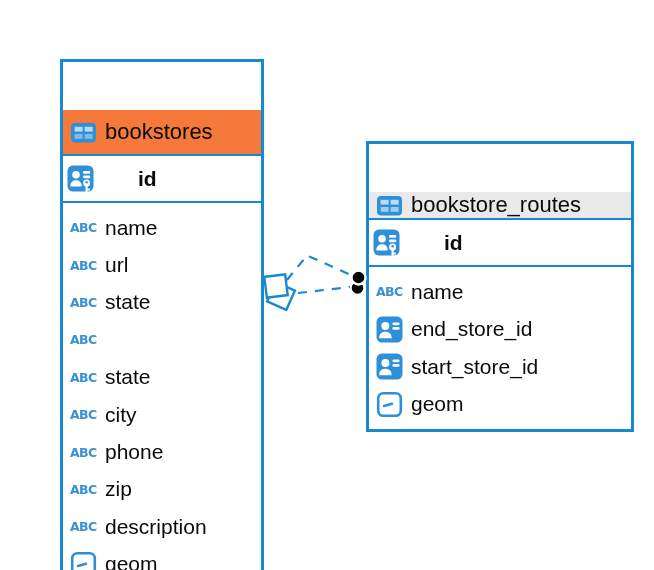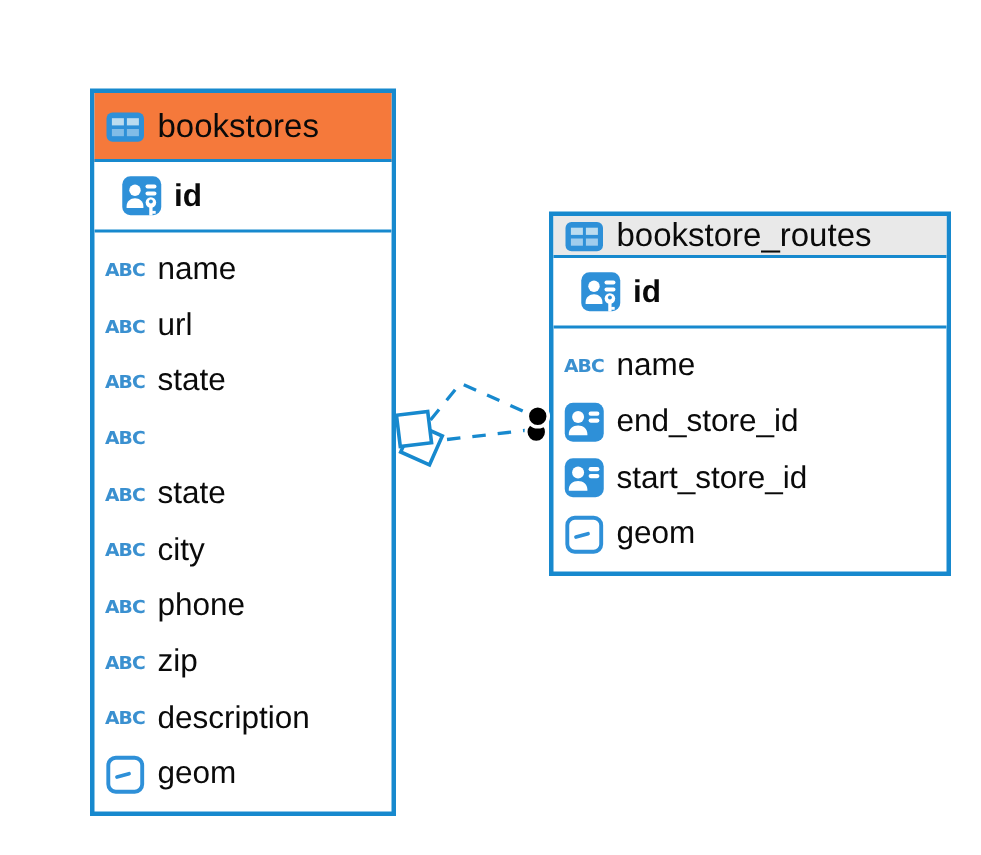--- a/index.html
+++ b/index.html
@@ -21,33 +21,35 @@
     z-index: 1;
   }
 
   .t-header {
     display: flex;
     align-items: center;
     padding-left: 7px;
     border-bottom: 2px solid #1789CE;
     font-size: 22px;
     color: #0a0a0a;
+    margin-top: 48px;
   }
   .header-orange { background: #F5793B; }
   .header-gray   { background: #E9E9E9; }
 
   .t-title { margin-left: 8px; white-space: nowrap; }
 
   .id-row {
     display: flex;
     align-items: center;
-    padding-left: 18px;
+    padding-left: 4px;
     height: 47px;
     border-bottom: 2px solid #1789CE;
     background: #ffffff;
+    gap: 36px;
   }
   .id-row .col-label { font-weight: bold; }
 
   .cols { padding: 6px 0; }
 
   .col-row {
     display: flex;
     align-items: center;
     padding-left: 7px;
   }

